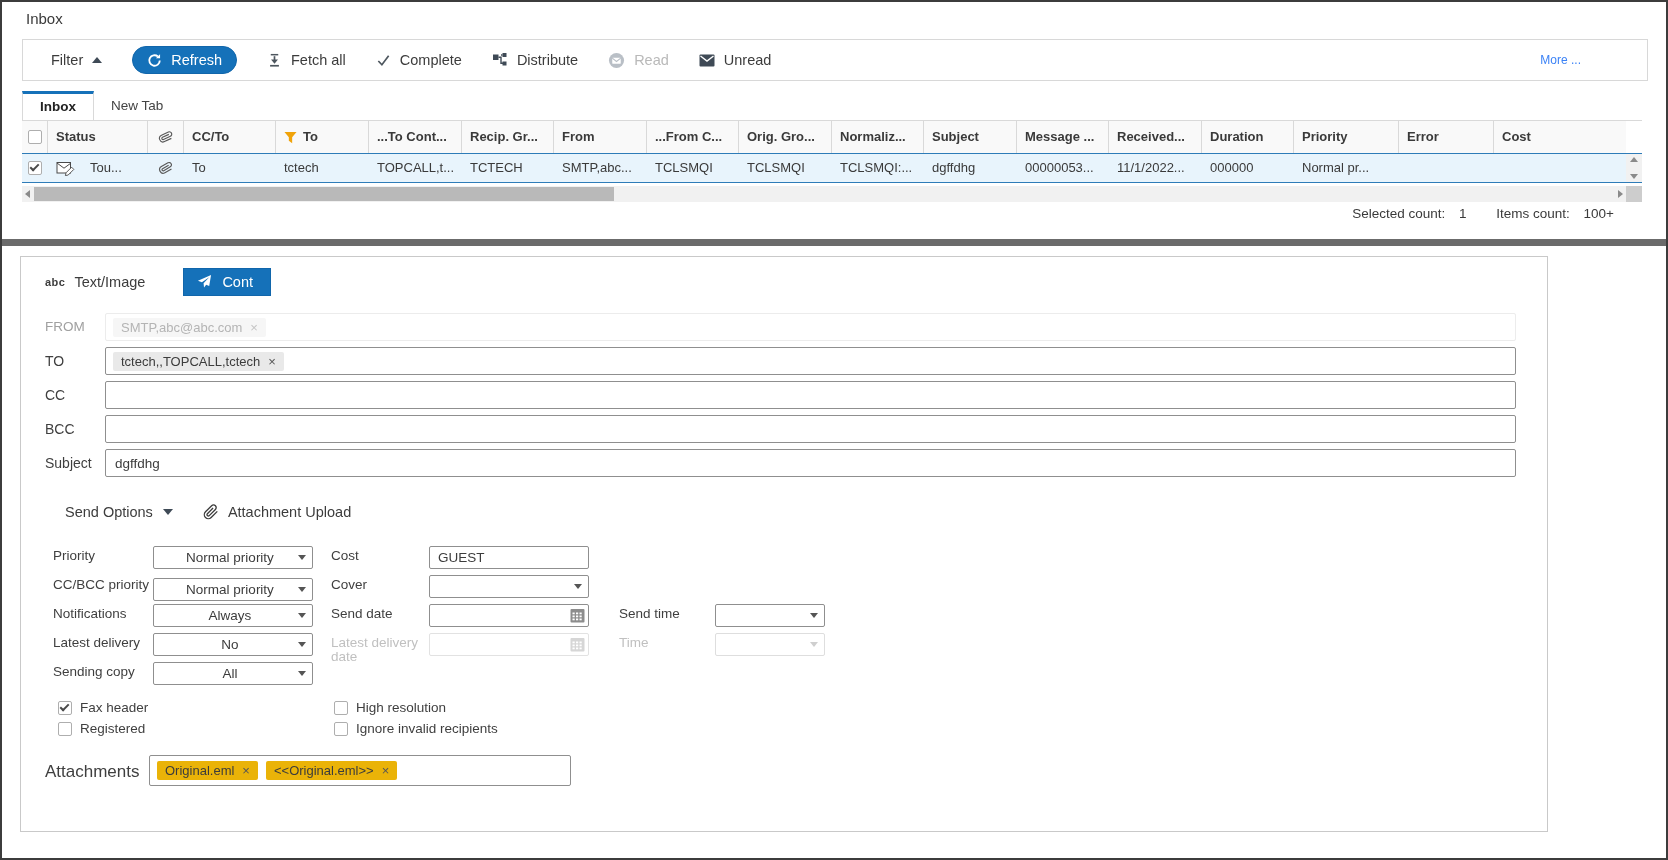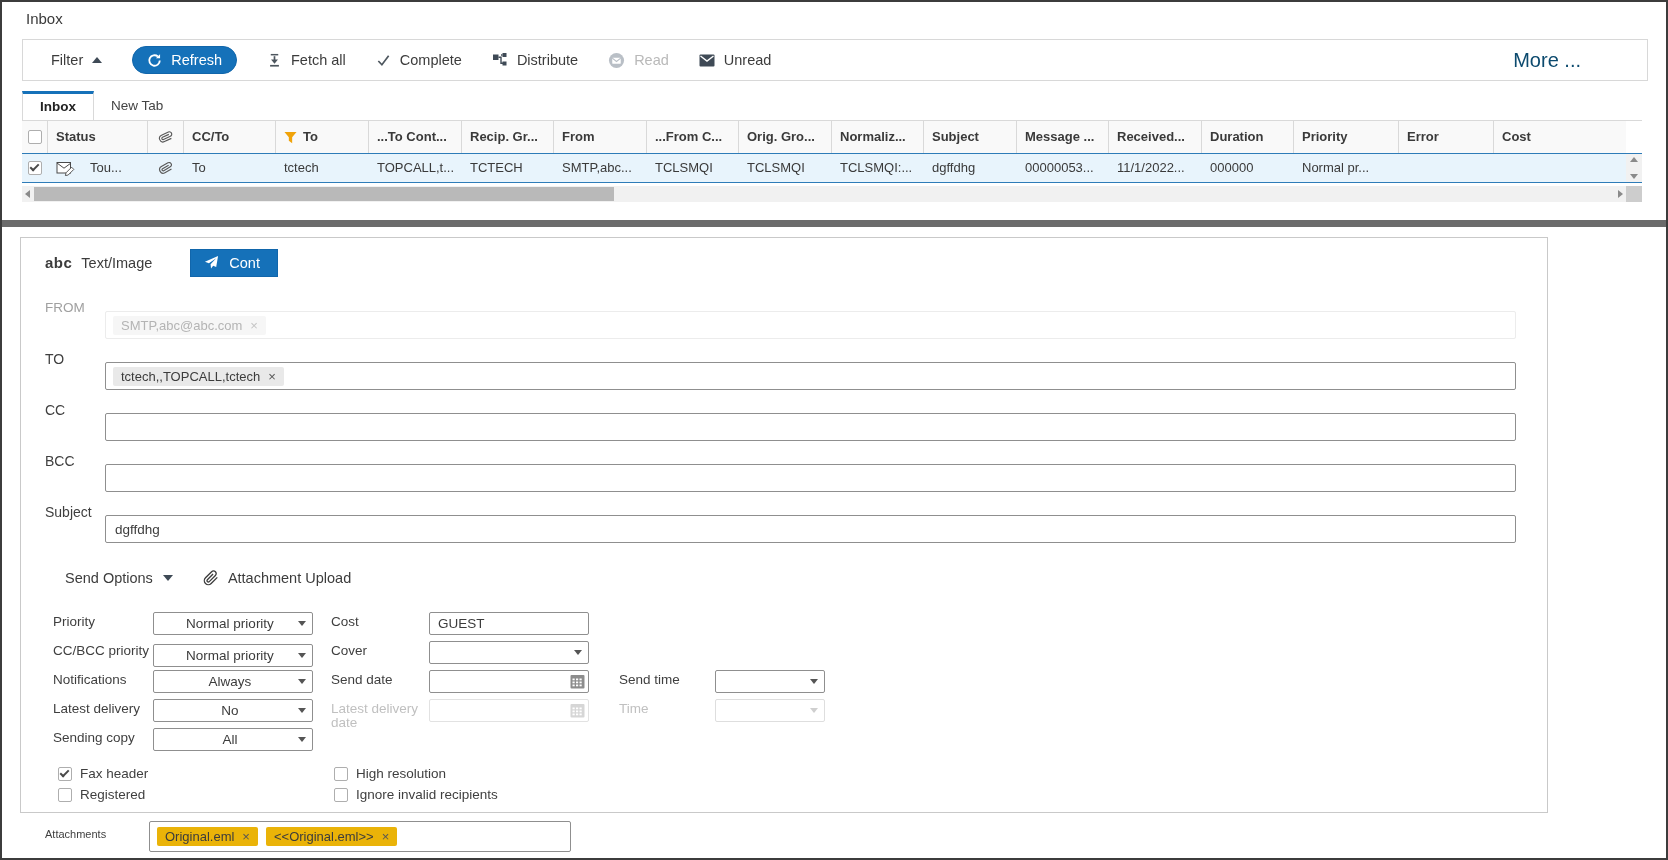--- a/index.html
+++ b/index.html
@@ -9,21 +9,21 @@
   
   .page-title { padding:8px 0 0 24px; font-size:15px; color:#3a3a3a; }
 
   .toolbar { display:flex; align-items:center; gap:30px; height:42px; margin:12px 18px 0 20px;
              border:1px solid #d8d8d8; padding:0 66px 0 28px; }
   .tb-item { display:flex; align-items:center; gap:9px; font-size:14.5px; color:#3c3c3c; cursor:pointer; white-space:nowrap; }
   .tb-item.disabled { color:#b9b9b9; }
   .tb-btn-primary { display:flex; align-items:center; gap:9px; background:#1571b9; color:#fff;
                     border:1px solid #1166ab; border-radius:14px; padding:5px 14px; font-size:14.5px; cursor:pointer;
                     font-family:"Liberation Sans", sans-serif; }
-  .tb-more { margin-left:auto; font-size:20px; color:#0c4a6e; cursor:pointer; }
+  .tb-more { margin-left:auto; font-size:12px; color:#3b82f6; cursor:pointer; }
   .tri-up { width:0; height:0; border-left:5px solid transparent; border-right:5px solid transparent; border-bottom:6px solid #3f4a56; }
   .tri-down { width:0; height:0; border-left:5px solid transparent; border-right:5px solid transparent; border-top:6px solid #3f4a56; }
 
   .tabs { display:flex; margin:10px 0 0 20px; height:29px; }
   .tab { padding:0 17px; line-height:29px; font-size:13.5px; color:#444; cursor:pointer; }
   .tab.active { border-top:3px solid #1571b9; border-left:1px solid #d9d9d9; border-right:1px solid #d9d9d9;
                 background:#fff; font-weight:bold; color:#222; line-height:25px; }
 
   .grid-wrap { display:flex; margin-left:20px; width:1620px; }
   .grid-clip { width:1604px; overflow:hidden; }
@@ -57,31 +57,31 @@
   .status-bar { width:1620px; margin-left:20px; margin-top:4px; text-align:right; padding-right:28px;
                 font-size:13.5px; color:#3a3a3a; }
   .status-bar b { font-weight:normal; margin-right:26px; }
   .status-bar .lbl { margin-right:10px; }
 
   .divider { width:100%; height:7px; background:#6b6b6b; margin-top:18px; }
 
   
   .compose { width:1528px; height:576px; border:1px solid #c9c9c9; margin:10px 0 0 18px; padding-top:10px; }
   .mode-row { display:flex; align-items:center; margin-left:24px; height:29px; }
-  .abc-ic { font-size:15px; font-weight:bold; color:#3c3c3c; letter-spacing:0.5px; }
+  .abc-ic { font-size:11px; font-weight:bold; color:#3c3c3c; letter-spacing:0.5px; }
   .mode-label { font-size:14.5px; color:#3c3c3c; margin:0 38px 0 9px; }
   .send-btn { display:flex; align-items:center; gap:10px; background:#1571b9; color:#fff; border:1px solid #1166ab;
               padding:5px 17px 5px 13px; font-size:14.5px; cursor:pointer; font-family:"Liberation Sans", sans-serif; }
 
   .f-row { display:flex; align-items:flex-start; margin:6px 31px 0 24px; }
   .f-row.first { margin-top:17px; }
   .f-label { width:60px; font-size:14px; color:#3f3f3f; padding-top:6px; }
   .f-label.dim { color:#a0a0a0; font-size:13.5px; }
   .f-field { flex:1; min-height:28px; border:1px solid #8f8f8f; border-radius:2px; background:#fff;
-             display:flex; align-items:center; padding:2px 4px; cursor:text;margin-top:17px; }
+             display:flex; align-items:center; padding:2px 4px; cursor:text; }
   .f-field.dim { border-color:#ececec; }
   .chip { display:flex; align-items:center; gap:8px; background:#e9e9e9; border-radius:2px; padding:2px 8px;
           font-size:13px; color:#3c3c3c; margin-left:3px; white-space:nowrap; }
   .chip .x { color:#555; font-size:13px; cursor:pointer; }
   .chip.dim { background:#f6f6f6; color:#b4b4b4; } .chip.dim .x { color:#c4c4c4; }
   .f-input { flex:1; border:none; outline:none; font-size:13.5px; color:#3c3c3c; padding-left:5px;
              font-family:"Liberation Sans", sans-serif; background:transparent; }
 
   .sendopt-row { display:flex; align-items:center; gap:10px; margin:27px 0 0 44px; }
   .sendopt-label { font-size:14.5px; color:#3c3c3c; cursor:pointer; }
@@ -103,21 +103,21 @@
   .cal { color:#8d8d8d; display:flex; cursor:pointer; } .date-field.dim .cal { color:#d6d6d6; }
 
   .chk-grid { display:grid; grid-template-columns:276px auto; grid-auto-rows:21px; margin:6px 0 0 37px; }
   .chk { display:flex; align-items:center; gap:8px; font-size:13.5px; color:#3f3f3f; cursor:pointer; }
   .cb { width:14px; height:14px; border:1px solid #aeaeae; border-radius:2px; background:#fff; display:flex; }
   .cb .tick { display:none; width:9px; height:5px; border-left:2px solid #4a4a4a; border-bottom:2px solid #4a4a4a;
               transform:rotate(-45deg); margin:2px 0 0 1px; }
   .cb.checked .tick { display:block; }
 
   .attach-row { display:flex; align-items:flex-start; margin:16px 0 0 24px; }
-  .attach-label { width:104px; font-size:11px; color:#3f3f3f; padding-top:7px; }
+  .attach-label { width:104px; font-size:17px; color:#3f3f3f; padding-top:7px; }
   .attach-field { width:422px; min-height:31px; border:1px solid #8f8f8f; border-radius:2px; display:flex;
                   align-items:center; padding:2px 4px; }
   .attach-field .chip { background:#eab308; }
 </style>
 </head>
 <body>
 
 <div class="window">
 
   <div class="page-title">Inbox</div>
@@ -341,20 +341,26 @@
 
   <div class="h-scroll-row">
     <div class="h-scroll">
       <span class="sb-tri-left h-arrow-left"></span>
       <div class="h-thumb"></div>
       <span class="sb-tri-right h-arrow-right"></span>
     </div>
     <div class="scroll-corner"></div>
   </div>
 
+  <div class="status-bar">
+    <span class="lbl">Selected count:</span>
+    <b>1</b>
+    <span class="lbl">Items count:</span>
+    <span>100+</span>
+  </div>
 
   <div class="divider"></div>
 
   <div class="compose">
 
     <div class="mode-row">
       <span class="abc-ic">abc</span>
       <span class="mode-label">Text/Image</span>
       <button class="send-btn">
         <span style="display:flex;">

